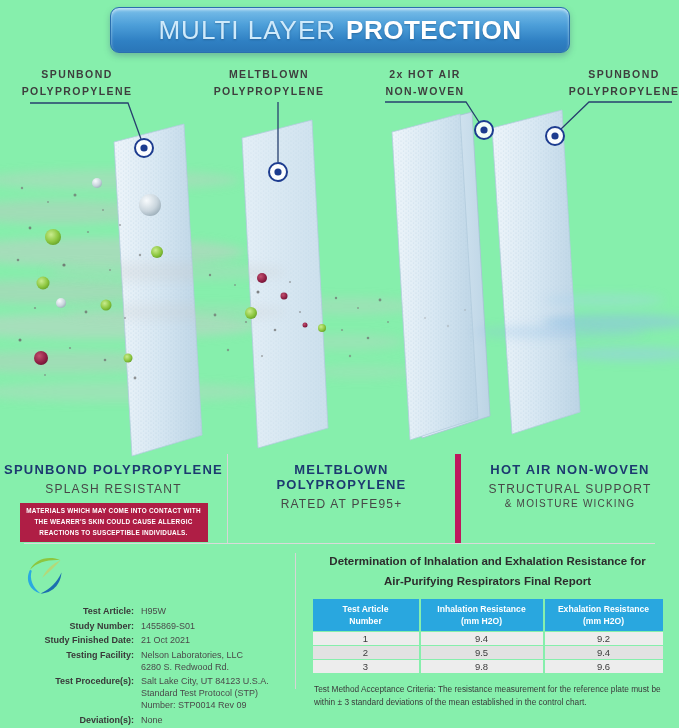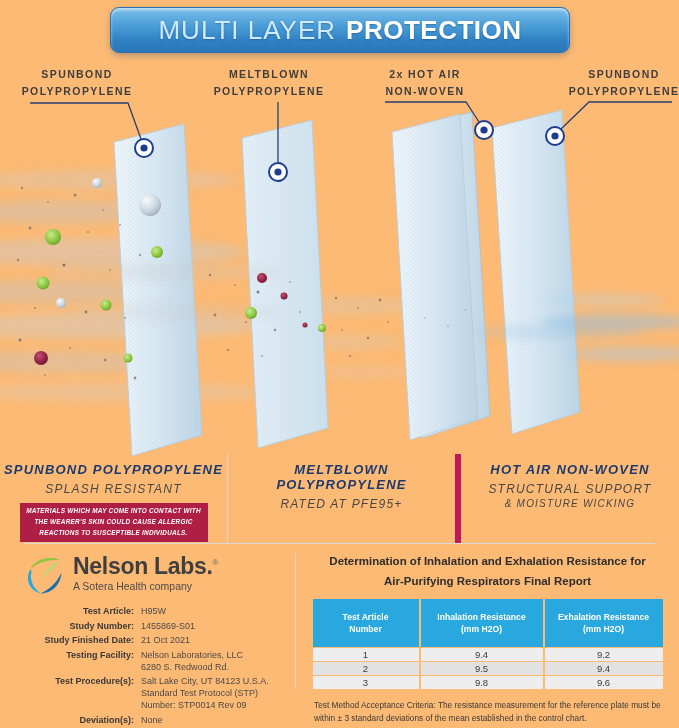--- a/index.html
+++ b/index.html
@@ -1,19 +1,19 @@
 <!DOCTYPE html>
 <html><head>
 <meta charset="utf-8">
 <style>
   * { margin:0; padding:0; box-sizing:border-box; }
   html,body { background:#ffffff; }
   .page {
     position:relative; width:679px; height:728px; overflow:hidden;
-    background:#fdba74; font-family:"Liberation Sans", sans-serif;
+    background:#86efac; font-family:"Liberation Sans", sans-serif;
   }
 
   
   .banner {
     position:absolute; left:110px; top:7px; width:460px; height:46px;
     border-radius:9px;
     background:linear-gradient(180deg,#7cc0ea 0%,#4d9fd9 38%,#2f80c3 75%,#2a76b8 100%);
     border:1px solid #2a6fae;
     box-shadow:0 3px 6px rgba(60,90,120,.35), inset 0 2px 3px rgba(255,255,255,.55);
     display:flex; align-items:center; justify-content:center; gap:10px;
@@ -30,21 +30,21 @@
   }
   .l1 { left:14px;  width:126px; }
   .l2 { left:206px; width:126px; }
   .l3 { left:362px; width:126px; }
   .l4 { left:561px; width:126px; }
 
   
   .illustration { position:absolute; left:0; top:60px; width:679px; height:400px; }
 
   
-  .features { position:absolute; left:0; top:454px; width:679px; height:89px; display:flex;font-style:italic; }
+  .features { position:absolute; left:0; top:454px; width:679px; height:89px; display:flex; }
   .feature-col { padding-top:8px; text-align:center; }
   .fc1 { width:228px; border-right:1px solid #d6d6d6; }
   .fc2 { width:233px; border-right:6px solid #be185d; }
   .fc3 { flex:1; }
   .feature-title { font-size:13px; font-weight:bold; letter-spacing:1.2px; color:#1c3a70; }
   .feature-sub { margin-top:5px; font-size:12px; font-weight:500; letter-spacing:1.2px; color:#474747; }
   .feature-sub2 { margin-top:2px; font-size:10px; font-weight:500; letter-spacing:1.2px; color:#474747; }
   .warning {
     margin:7px auto 0; width:188px; background:#af1e45; color:#ffffff;
     font-size:6.4px; font-weight:bold; letter-spacing:.25px; line-height:1.7;
@@ -66,21 +66,21 @@
 
   .details { margin-top:10px; }
   .detail-row { display:flex; margin-bottom:3px; }
   .detail-label { width:112px; flex-shrink:0; text-align:right; font-size:9px; font-weight:bold; color:#393939; line-height:1.3; }
   .detail-value { padding-left:7px; font-size:9px; color:#4a4a4a; line-height:1.3; white-space:pre-line; }
 
   .report-title { text-align:center; font-size:11.5px; font-weight:bold; color:#2d2d2d; line-height:1.7; }
   .resistance-table { margin:7px auto 0; border-collapse:separate; border-spacing:2px 1px; }
   .resistance-table th {
     background:#29a7df; color:#ffffff; font-size:8.6px; font-weight:bold;
-    line-height:1.4; padding:12px 4px; white-space:pre-line; text-align:center; vertical-align:middle;margin-top:42px;
+    line-height:1.4; padding:4px 4px; white-space:pre-line; text-align:center; vertical-align:middle;margin-top:42px;
   }
   .resistance-table th.c1 { width:106px; }
   .resistance-table th.c2 { width:122px; }
   .resistance-table th.c3 { width:118px; }
   .resistance-table td { font-size:9.5px; color:#3c3c3c; text-align:center; padding:1px 0; }
   .resistance-table tbody tr:nth-child(odd) td { background:#ededed; }
   .resistance-table tbody tr:nth-child(even) td { background:#e2e2e2; }
 
   .acceptance { margin:9px 4px 0 8px; font-size:8.3px; color:#3a3a3a; line-height:1.5; }
   .acceptance .bold { font-weight:normal; }
@@ -293,24 +293,20 @@
 
   <div class="report">
     <div class="report-left">
       <div class="lab-brand">
         <svg class="lab-logo" viewBox="0 0 50 48">
           <path d="M44 7 C29 1 14 7 9 18 C17 9 31 6 44 7 Z" fill="#8dc63f"></path>
           <path d="M44 7 C35 11 27 18 23 27 C31 20 39 13 44 7 Z" fill="#b5d878"></path>
           <path d="M9 18 C3 30 9 42 21 45 C12 38 8 28 11 19 Z" fill="#2aa9e0"></path>
           <path d="M21 45 C34 45 44 35 45 21 C40 32 32 40 21 45 Z" fill="#1c6faf"></path>
         </svg>
-        <div>
-          <div class="lab-name"><span>Nelson Labs.</span><span class="lab-reg">®</span></div>
-          <div class="lab-tagline">A Sotera Health company</div>
-        </div>
       </div>
       <div class="details">
         <div class="detail-row">
           <div class="detail-label">Test Article:</div>
           <div class="detail-value">H95W</div>
         </div>
         <div class="detail-row">
           <div class="detail-label">Study Number:</div>
           <div class="detail-value">1455869-S01</div>
         </div>

